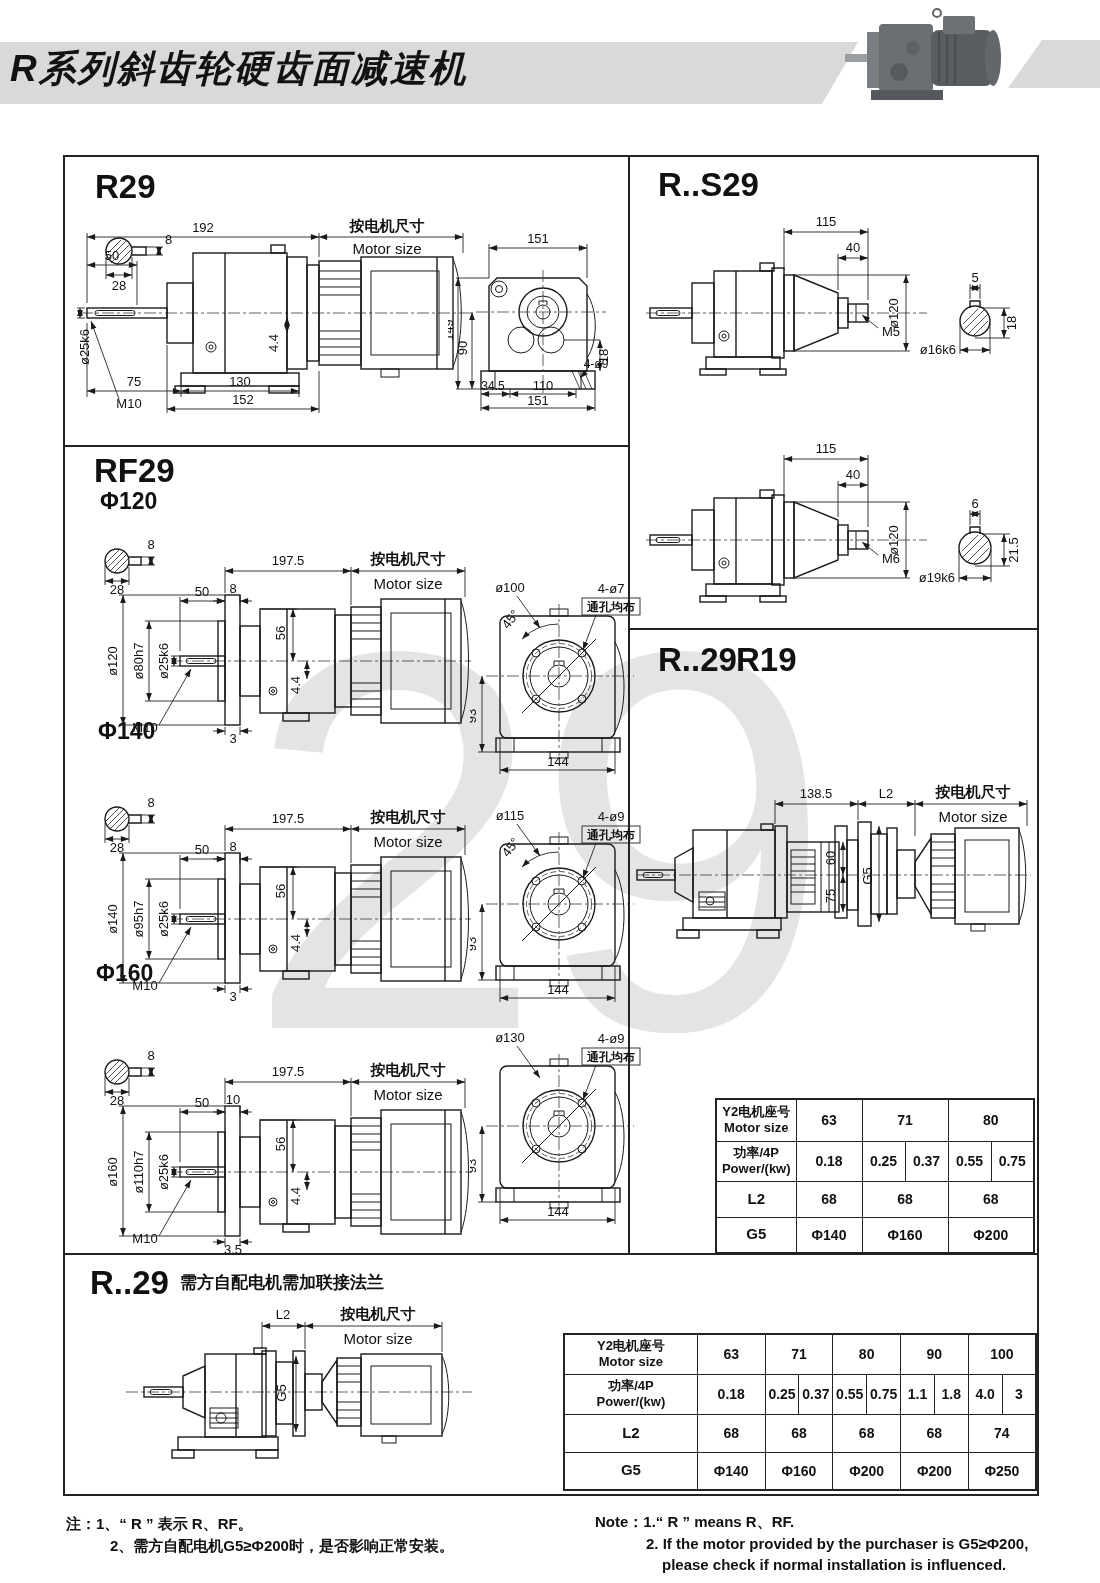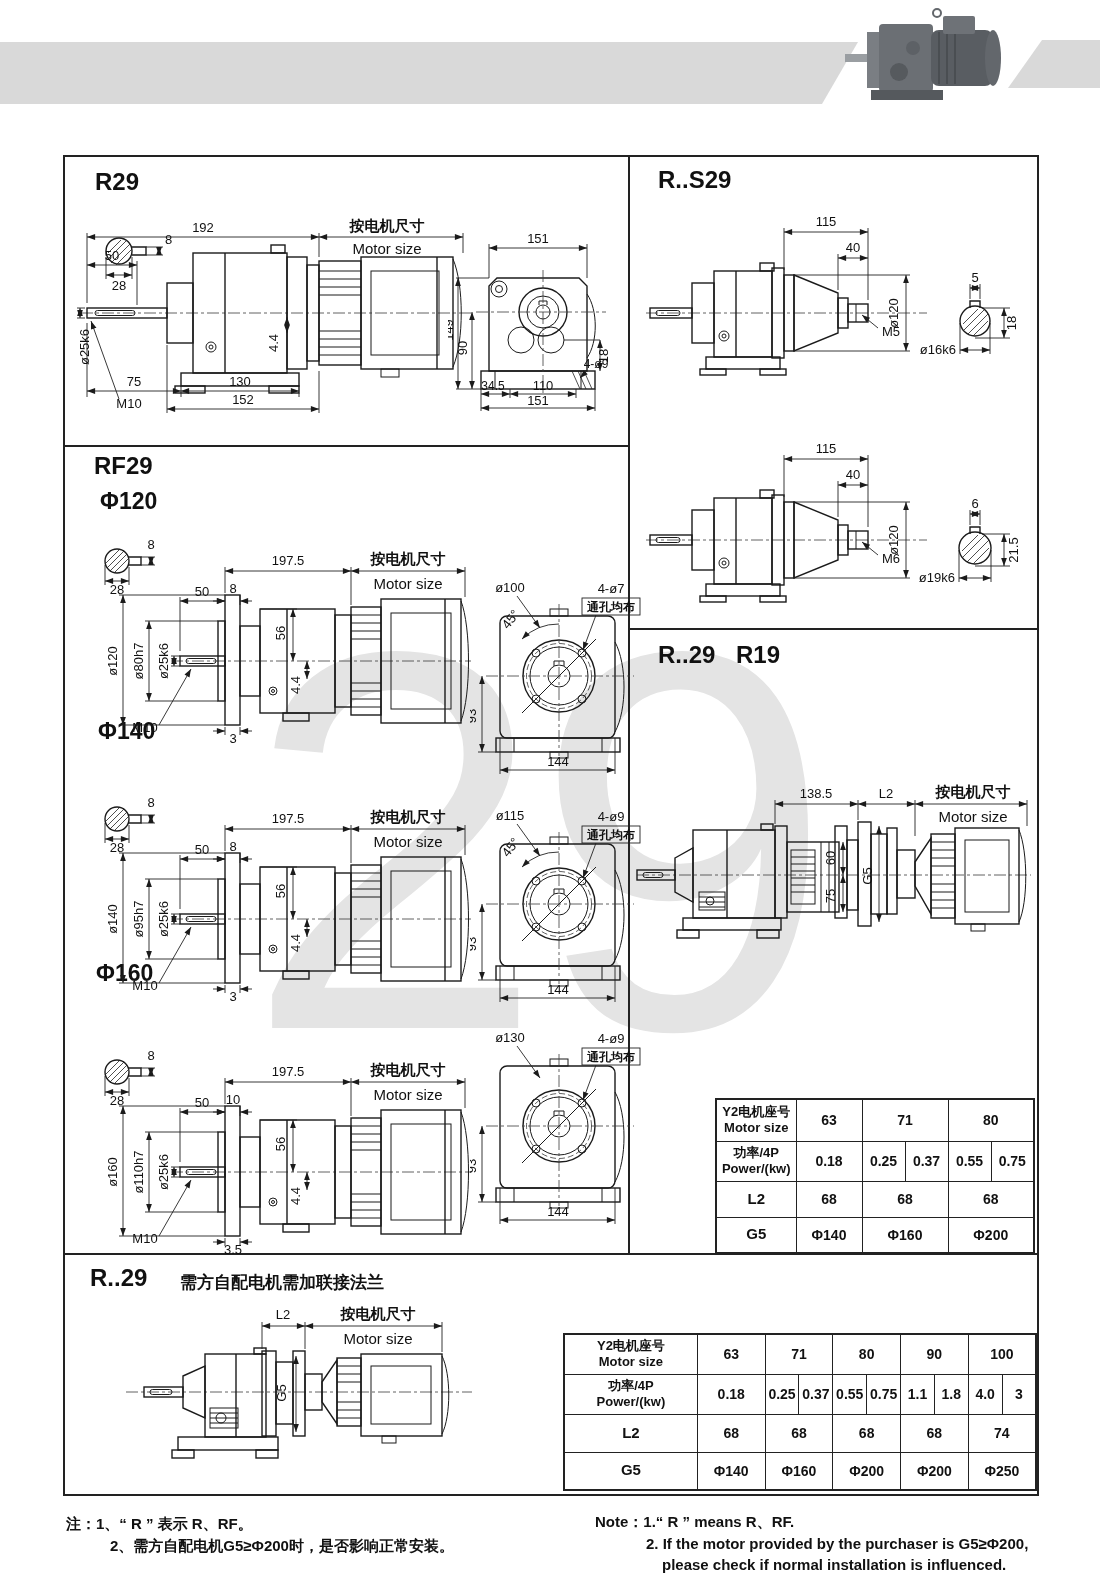--- a/index.html
+++ b/index.html
@@ -15,21 +15,21 @@
              font-weight:normal;color:#e4e4e4;letter-spacing:-12px;user-select:none;}
   
   .frame,.vdiv,.hdiv{position:absolute;z-index:3;}
   .frame{left:63px;top:155px;width:972px;height:1337px;border:2px solid #222;}
   .vdiv{left:628px;top:155px;width:0;height:1098px;border-left:2px solid #222;}
   .hd1{left:63px;top:445px;width:567px;height:0;border-top:2px solid #222;}
   .hd2{left:628px;top:628px;width:409px;height:0;border-top:2px solid #222;}
   .hd3{left:63px;top:1253px;width:974px;height:0;border-top:2px solid #222;}
   
   .lbl{position:absolute;z-index:4;font-weight:bold;color:#111;}
-  .lbl-big{font-size:24px;}
+  .lbl-big{font-size:33px;}
   .lbl-mid{font-size:23px;text-align:right;}
   .sub-cn{position:absolute;z-index:4;font-size:17px;font-weight:bold;}
   .sub-en{position:absolute;z-index:4;font-size:15px;}
   
   .draw{position:absolute;z-index:4;}
   .ol{fill:none;stroke:#1b1b1b;stroke-width:1.4;}
   .o2{fill:none;stroke:#1b1b1b;stroke-width:1;}
   .cl{fill:none;stroke:#3a3a3a;stroke-width:.8;stroke-dasharray:12 3 3 3;}
   .bc{fill:none;stroke:#3a3a3a;stroke-width:.8;stroke-dasharray:6 3;}
   .dl{fill:none;stroke:#222;stroke-width:.9;}
@@ -51,20 +51,21 @@
 </style>
 </head>
 <body>
 
 <div class="page">
 
   <svg class="banner" width="1100" height="120">
     <polygon points="0,42 858,42 822,104 0,104" fill="#d9d9d9"></polygon>
     <polygon points="1042,40 1100,40 1100,88 1008,88" fill="#d9d9d9"></polygon>
   </svg>
+  <h1 class="title">R系列斜齿轮硬齿面减速机</h1>
   <svg class="photo" width="175" height="102">
     <rect x="2" y="50" width="26" height="8" fill="#9a9ea2"></rect>
     <rect x="24" y="28" width="14" height="56" fill="#7a7e83"></rect>
     <rect x="36" y="20" width="54" height="68" rx="4" fill="#6b6f74"></rect>
     <circle cx="56" cy="68" r="9" fill="#565a5e"></circle>
     <circle cx="70" cy="44" r="7" fill="#5d6166"></circle>
     <rect x="28" y="86" width="72" height="10" fill="#55595d"></rect>
     <rect x="88" y="26" width="62" height="56" rx="8" fill="#595d62"></rect>
     <line x1="96" y1="28" x2="96" y2="80" stroke="#4a4e52" stroke-width="2"></line>
     <line x1="104" y1="28" x2="104" y2="80" stroke="#4a4e52" stroke-width="2"></line>

